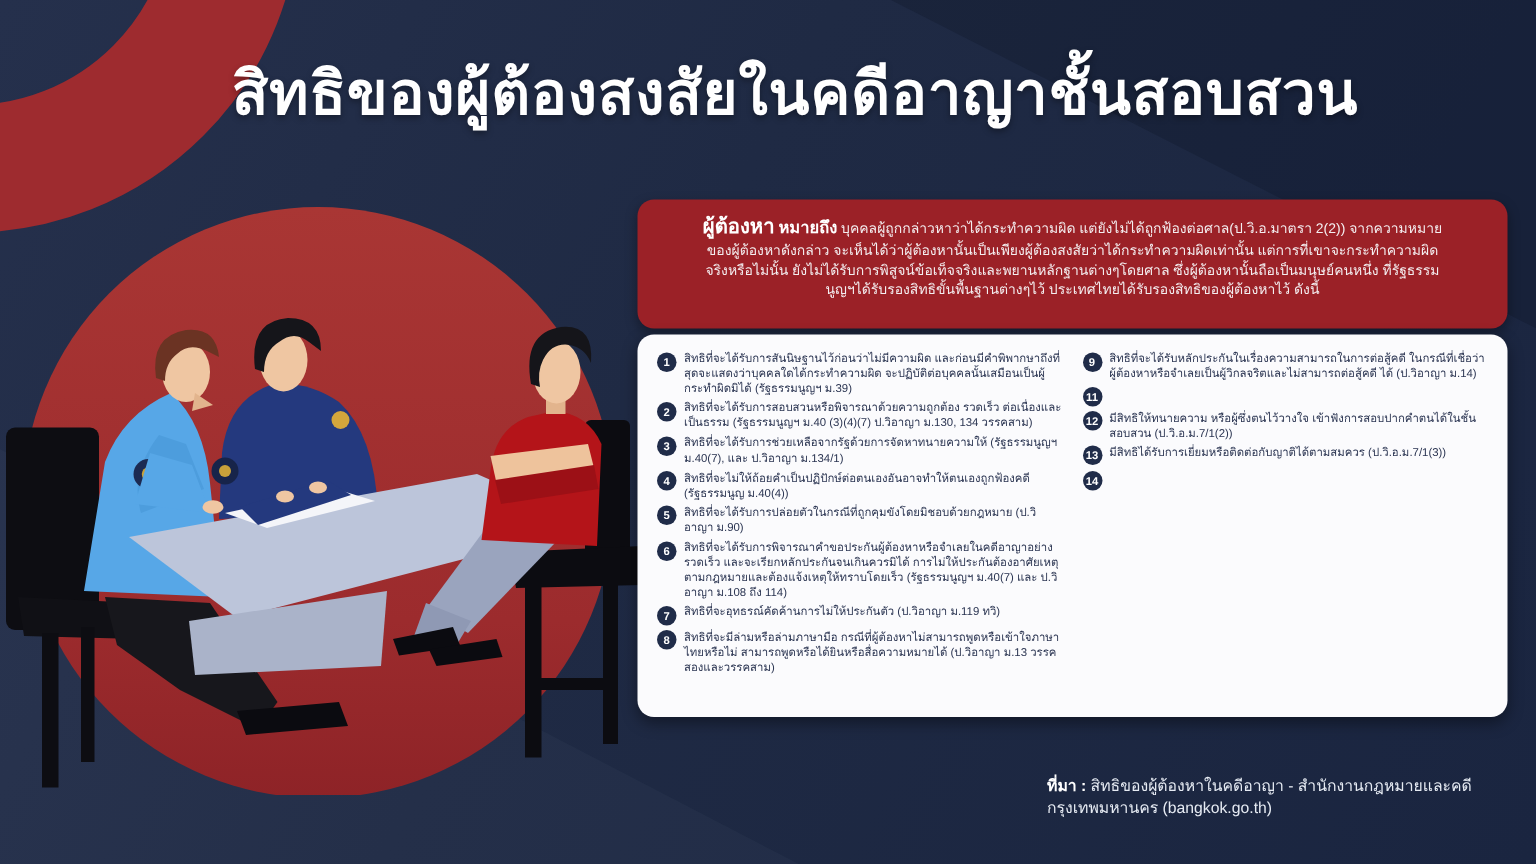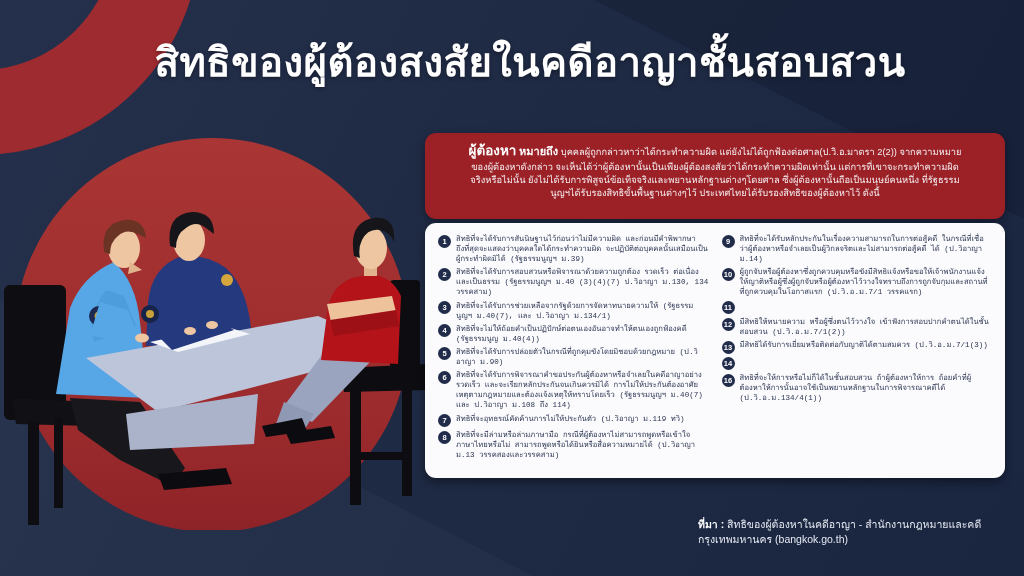--- a/index.html
+++ b/index.html
@@ -43,21 +43,21 @@
     padding:11px 13px;display:flex;gap:13px;
     box-shadow:0 4px 10px rgba(0,0,0,0.4);
   }
   .col{flex:1;display:flex;flex-direction:column;gap:3px;}
   .right-item{display:flex;align-items:flex-start;gap:5px;}
   .badge{
     flex:0 0 auto;width:13px;height:13px;border-radius:50%;
     background:#202c49;color:#ffffff;font-size:7.5px;font-weight:700;
     display:flex;align-items:center;justify-content:center;margin-top:0.5px;
   }
-  .txt{font-size:7.6px;line-height:1.33;color:#2b3552;font-weight:500;font-family:Liberation Mono, monospace;}
+  .txt{font-size:7.6px;line-height:1.33;color:#2b3552;font-weight:500;}
   .source{
     position:absolute;left:698px;top:517px;width:316px;
     color:#e6ebf3;font-size:10.5px;line-height:1.4;
   }
   .src-label{font-weight:800;color:#ffffff;}
 </style>
 </head>
 <body>
 
 <div class="canvas">
@@ -190,48 +190,40 @@
     <span class="badge">8</span>
     <span class="txt">สิทธิที่จะมีล่ามหรือล่ามภาษามือ กรณีที่ผู้ต้องหาไม่สามารถพูดหรือเข้าใจภาษาไทยหรือไม่ สามารถพูดหรือได้ยินหรือสื่อความหมายได้ (ป.วิอาญา ม.13 วรรคสองและวรรคสาม)</span>
   </div>
 </div>
     <div class="col" id="col-right">
   <div class="right-item">
     <span class="badge">9</span>
     <span class="txt">สิทธิที่จะได้รับหลักประกันในเรื่องความสามารถในการต่อสู้คดี ในกรณีที่เชื่อว่าผู้ต้องหาหรือจำเลยเป็นผู้วิกลจริตและไม่สามารถต่อสู้คดี ได้ (ป.วิอาญา ม.14)</span>
   </div>
 
-  <div class="right-item">
-    <span class="badge">10</span>
-    <span class="txt">ผู้ถูกจับหรือผู้ต้องหาซึ่งถูกควบคุมหรือขังมีสิทธิแจ้งหรือขอให้เจ้าพนักงานแจ้งให้ญาติหรือผู้ซึ่งผู้ถูกจับหรือผู้ต้องหาไว้วางใจทราบถึงการถูกจับกุมและสถานที่ที่ถูกควบคุมในโอกาสแรก (ป.วิ.อ.ม.7/1 วรรคแรก)</span>
-  </div>
 
   <div class="right-item">
     <span class="badge">11</span>
   </div>
 
   <div class="right-item">
     <span class="badge">12</span>
     <span class="txt">มีสิทธิให้ทนายความ หรือผู้ซึ่งตนไว้วางใจ เข้าฟังการสอบปากคำตนได้ในชั้นสอบสวน (ป.วิ.อ.ม.7/1(2))</span>
   </div>
 
   <div class="right-item">
     <span class="badge">13</span>
     <span class="txt">มีสิทธิได้รับการเยี่ยมหรือติดต่อกับญาติได้ตามสมควร (ป.วิ.อ.ม.7/1(3))</span>
   </div>
 
   <div class="right-item">
     <span class="badge">14</span>
   </div>
 
 
-  <div class="right-item">
-    <span class="badge">16</span>
-    <span class="txt">สิทธิที่จะให้การหรือไม่ก็ได้ในชั้นสอบสวน ถ้าผู้ต้องหาให้การ ถ้อยคำที่ผู้ต้องหาให้การนั้นอาจใช้เป็นพยานหลักฐานในการพิจารณาคดีได้ (ป.วิ.อ.ม.134/4(1))</span>
-  </div>
 </div>
   </section>
 
   <footer class="source">
     <span class="src-label">ที่มา :</span>
     <span>สิทธิของผู้ต้องหาในคดีอาญา - สำนักงานกฎหมายและคดี กรุงเทพมหานคร (bangkok.go.th)</span>
   </footer>
 </div>
 
 </body></html>

